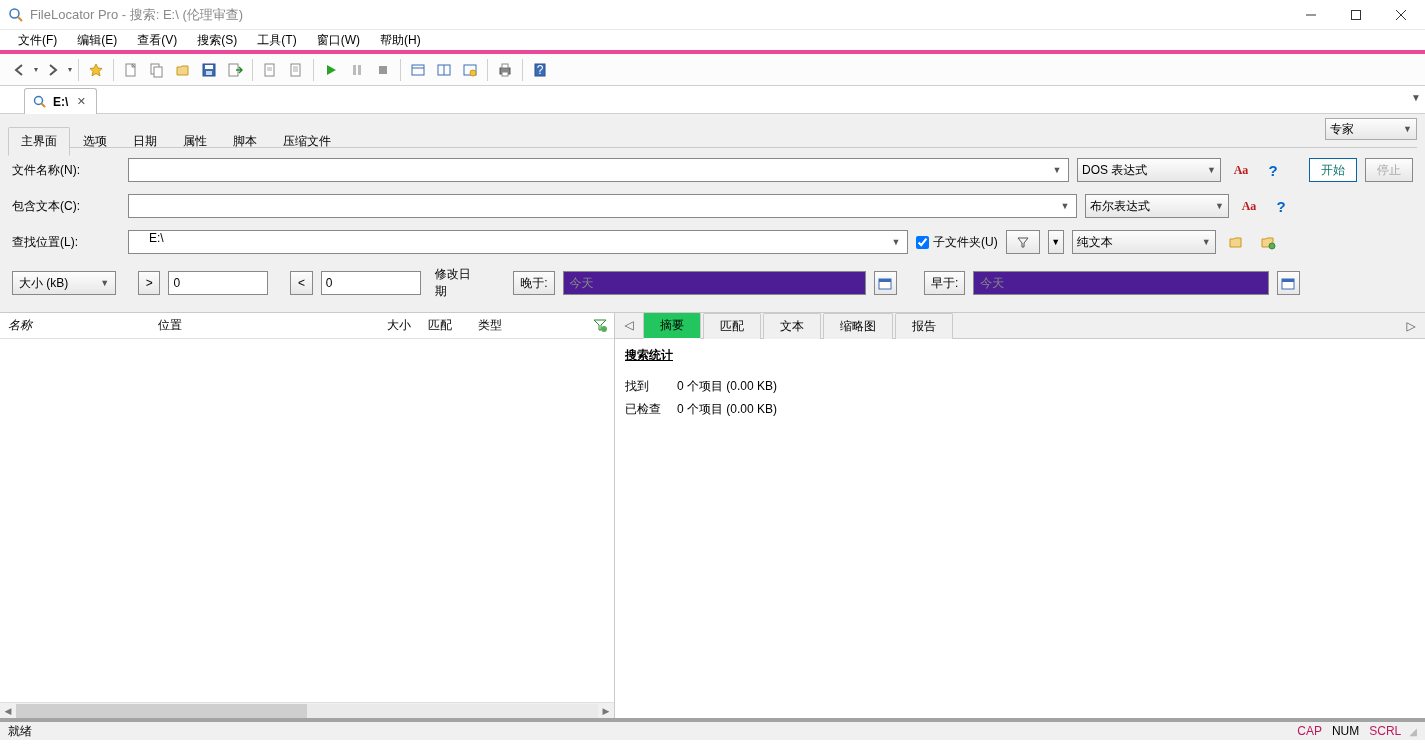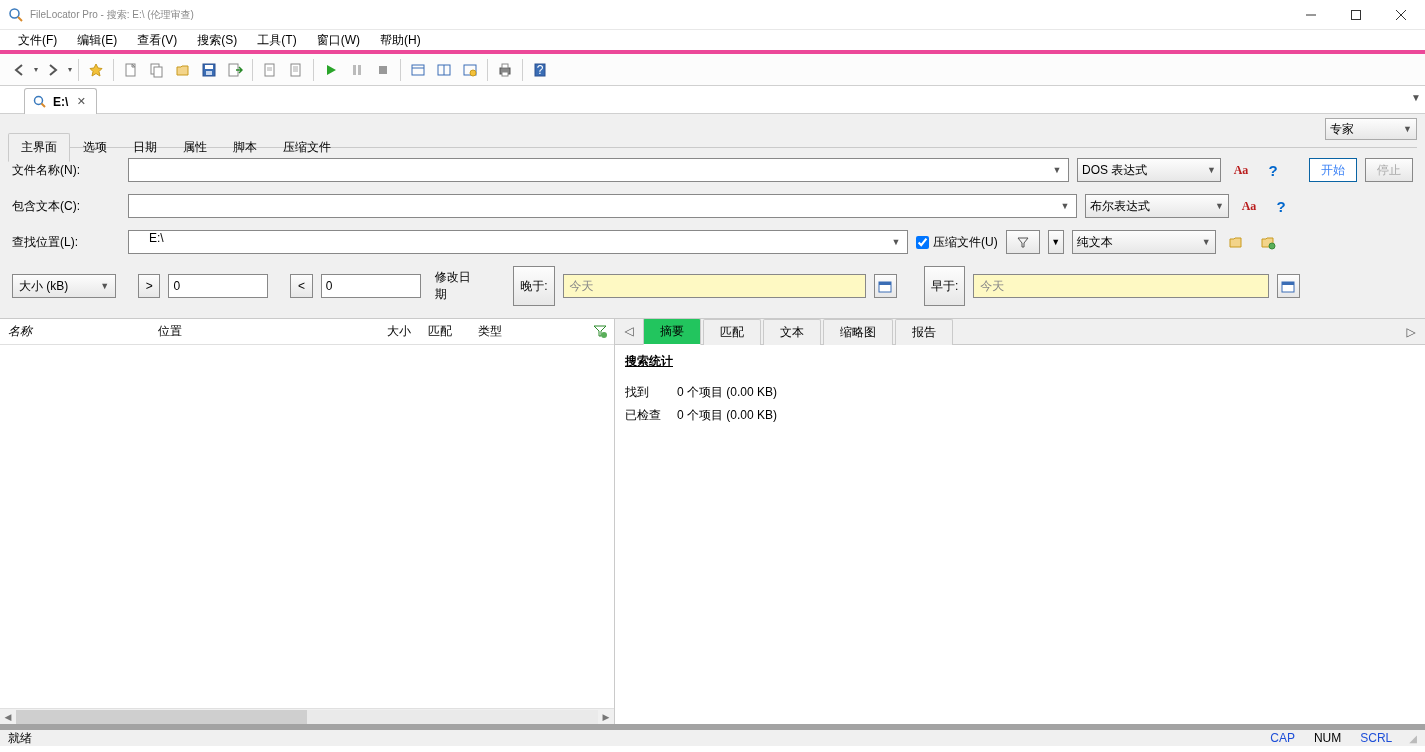--- a/index.html
+++ b/index.html
@@ -1,21 +1,21 @@
 <!DOCTYPE html>
 <html><head>
 <meta charset="utf-8">
 <style>
 * { box-sizing: border-box; margin: 0; padding: 0; font-family: "Microsoft YaHei", "Segoe UI", Tahoma, sans-serif; font-size: 12px; }
 body { background: #fff; width: 1425px; height: 752px; overflow: hidden; color: #000; }
 
 
 .titlebar { height: 30px; display: flex; align-items: center; padding: 0 2px 0 8px; background: #fff; border-bottom: 1px solid #e8e8e8; }
 .titlebar .app-icon { width: 16px; height: 16px; margin-right: 6px; }
-.titlebar .title-text { color: #888; flex: 1; font-size: 10px; }
+.titlebar .title-text { color: #888; flex: 1; font-size: 13px; }
 .titlebar .win-controls { display: flex; }
 .titlebar .win-btn { width: 45px; height: 29px; display: flex; align-items: center; justify-content: center; color: #555; }
 
 
 .menubar { height: 24px; display: flex; align-items: center; padding: 0 8px; border-bottom: 4px solid #ec4899; }
 .menubar .menu-item { padding: 3px 10px; color: #000; }
 
 
 .toolbar { height: 32px; display: flex; align-items: center; padding: 0 6px; background: #fcfcfc; border-bottom: 1px solid #d0d0d0; gap: 0; }
 .tb-btn { width: 24px; height: 24px; display: flex; align-items: center; justify-content: center; margin: 0 1px; border-radius: 2px; }
@@ -25,44 +25,44 @@
 
 .doctab-row { height: 28px; background: #fff; border-bottom: 1px solid #d0d0d0; position: relative; display: flex; align-items: flex-end; padding-left: 24px; }
 .doctab { height: 26px; border: 1px solid #bcbcbc; border-bottom: none; background: #fff; display: flex; align-items: center; padding: 0 8px; border-radius: 3px 3px 0 0; gap: 6px; position: relative; top: 1px; }
 .doctab .tab-icon { width: 14px; height: 14px; }
 .doctab .tab-close { width: 14px; height: 14px; display:flex;align-items:center;justify-content:center;font-size:11px;color:#555;border-radius:2px; }
 .doctab-row .tab-menu { position:absolute; right:4px; top:6px; color:#555; font-size:10px; }
 
 
 .criteria { background: #f0f0f0; border-bottom: 1px solid #cacaca; padding: 4px 8px 8px 8px; }
 .criteria-tabs { display:flex; position:relative; }
-.criteria-tab { padding: 5px 12px; color:#000; border:1px solid transparent; position:relative; top:15px; }
+.criteria-tab { padding: 5px 12px; color:#000; border:1px solid transparent; position:relative; top:9px; }
 .criteria-tab.active { background:#f0f0f0; border:1px solid #cacaca; border-bottom-color:#f0f0f0; border-radius:2px 2px 0 0; }
 .criteria-right-ctrls { position:absolute; right:0; top:0; display:flex; gap:6px; align-items:center; }
 .mode-select { width: 92px; height: 22px; border:1px solid #aaa; background:linear-gradient(#fdfdfd,#e7e7e7); padding:0 4px; }
 .criteria-body { border-top:1px solid #cacaca; padding: 10px 4px 4px 4px; display:flex; flex-direction:column; gap:12px; }
 .crit-row { display:flex; align-items:center; gap:8px; }
 .crit-label { width: 108px; }
 .crit-input { flex:1; height: 24px; border:1px solid #888; background:#fff; padding:0 4px; position:relative; }
 .crit-input .dd { position:absolute; right:2px; top:2px; width:18px; height:18px; display:flex;align-items:center;justify-content:center;color:#555;font-size:9px; }
 .crit-combo { width: 144px; height:24px; border:1px solid #888; background:linear-gradient(#fdfdfd,#e7e7e7); padding:0 4px; display:flex;align-items:center;justify-content:space-between; }
 .crit-combo .dd { font-size:9px;color:#555; }
 .icon-btn { width:24px; height:24px; display:flex;align-items:center;justify-content:center; color:#b91c1c; }
 .icon-btn.q { color:#0066cc; font-weight:bold; font-size:15px; }
 .big-btn { width:48px; height:24px; border:1px solid #888; background:linear-gradient(#fdfdfd,#e7e7e7); display:flex;align-items:center;justify-content:center; }
-.big-btn.primary { border:1px solid #0a64a4; color:#3b82f6; background:#fff; }
+.big-btn.primary { border:1px solid #0a64a4; color:#0f766e; background:#fff; }
 .big-btn.disabled { color:#aaa; }
 .chk { display:flex; align-items:center; gap:4px; }
 .chk input { width:13px; height:13px; }
 .size-combo { width:110px; height:24px; border:1px solid #888; background:linear-gradient(#fdfdfd,#e7e7e7); display:flex;align-items:center;justify-content:space-between;padding:0 6px; }
 .op-btn { width:24px; height:24px; border:1px solid #888; background:linear-gradient(#fdfdfd,#e7e7e7);display:flex;align-items:center;justify-content:center; }
 .num-input { width:100px; height:24px; border:1px solid #888; background:#fff; padding:0 4px; }
 .date-label { padding:0 6px; }
-.date-cap { width:44px; height:40px; border:1px solid #888; background:linear-gradient(#fdfdfd,#e7e7e7);display:flex;align-items:center;justify-content:center; }
-.date-input { height:24px; border:1px solid #888; background:#fef9c3; padding:0 6px; display:flex;align-items:center;color:#888; }
+.date-cap { width:44px; height:24px; border:1px solid #888; background:linear-gradient(#fdfdfd,#e7e7e7);display:flex;align-items:center;justify-content:center; }
+.date-input { height:24px; border:1px solid #888; background:#4c1d95; padding:0 6px; display:flex;align-items:center;color:#888; }
 .date-input.w1 { width:322px; }
 .date-input.w2 { width:314px; }
 .cal-btn { width:24px;height:24px;display:flex;align-items:center;justify-content:center;border:1px solid #888;background:linear-gradient(#fdfdfd,#e7e7e7); }
 
 
 .lower { display:flex; height: 405px; }
 .results-pane { width: 615px; border-right:1px solid #cacaca; display:flex; flex-direction:column; }
 .results-header { height:26px; border-bottom:1px solid #e0e0e0; display:flex; align-items:center; position:relative; background:#fff; }
 .res-col { padding:0 8px; color:#000; height:100%; display:flex;align-items:center; border-right:1px solid transparent; }
 .results-header .filter-icon { position:absolute; right:6px; top:4px; }
@@ -77,23 +77,23 @@
 .detail-tabs .nav-left { width:20px;height:20px;display:flex;align-items:center;justify-content:center;color:#555;margin-right:4px;margin-bottom:3px; }
 .detail-tabs .nav-right { position:absolute; right:4px; top:3px; width:20px;height:20px;display:flex;align-items:center;justify-content:center;color:#555; }
 .dtab { padding:4px 16px; border:1px solid #cacaca; border-bottom:none; background:#f0f0f0; margin-right:2px; position:relative; top:1px; border-radius:2px 2px 0 0; }
 .dtab.active { background:#22c55e; border-bottom:1px solid #fff; }
 .detail-body { flex:1; background:#fff; padding:8px 10px; }
 .stats-title { font-weight:bold; text-decoration:underline; margin-bottom:14px; }
 .stats-row { display:flex; margin-bottom:6px; }
 .stats-row .k { width:52px; }
 
 
-.statusbar { height:22px; border-top:6px solid #a3a3a3; background:#f0f0f0; display:flex; align-items:center; padding:0 8px;gap:9px; }
+.statusbar { height:22px; border-top:4px solid #a3a3a3; background:#f0f0f0; display:flex; align-items:center; padding:0 8px; }
 .statusbar .status-text { flex:1; }
-.statusbar .ind { margin-left:10px; color:#1d4ed8; }
+.statusbar .ind { margin-left:10px; color:#be185d; }
 .statusbar .ind.active { color:#000; }
 .statusbar .grip { margin-left:8px; color:#bbb; font-size:10px; }
 </style>
 </head>
 <body>
 
 <div class="titlebar">
   <span class="app-icon">
     <svg width="16" height="16" viewBox="0 0 16 16">
         <circle cx="6.5" cy="6.5" r="4.5" fill="none" stroke="#3a7abd" stroke-width="1.5"></circle>
@@ -313,21 +313,21 @@
     </div>
 
     <div class="crit-row">
       <div class="crit-label">查找位置(L):</div>
       <div class="crit-input" style="flex:0 0 780px;padding-left:20px;">
         <span>E:\</span>
         <span class="dd">▼</span>
       </div>
       <label class="chk">
         <input type="checkbox" checked="" style="">
-        <span>压缩文件(U)</span>
+        <span>子文件夹(U)</span>
       </label>
       <div class="op-btn" style="width:34px;display:flex;">
         <svg width="14" height="14">
             <path d="M2 3 L12 3 L8 8 L8 12 L6 12 L6 8 Z" fill="none" stroke="#555"></path>
           </svg>
       </div>
       <div class="op-btn" style="width:16px;font-size:9px;">▼</div>
       <div class="crit-combo">
         <span>纯文本</span>
         <span class="dd">▼</span>

